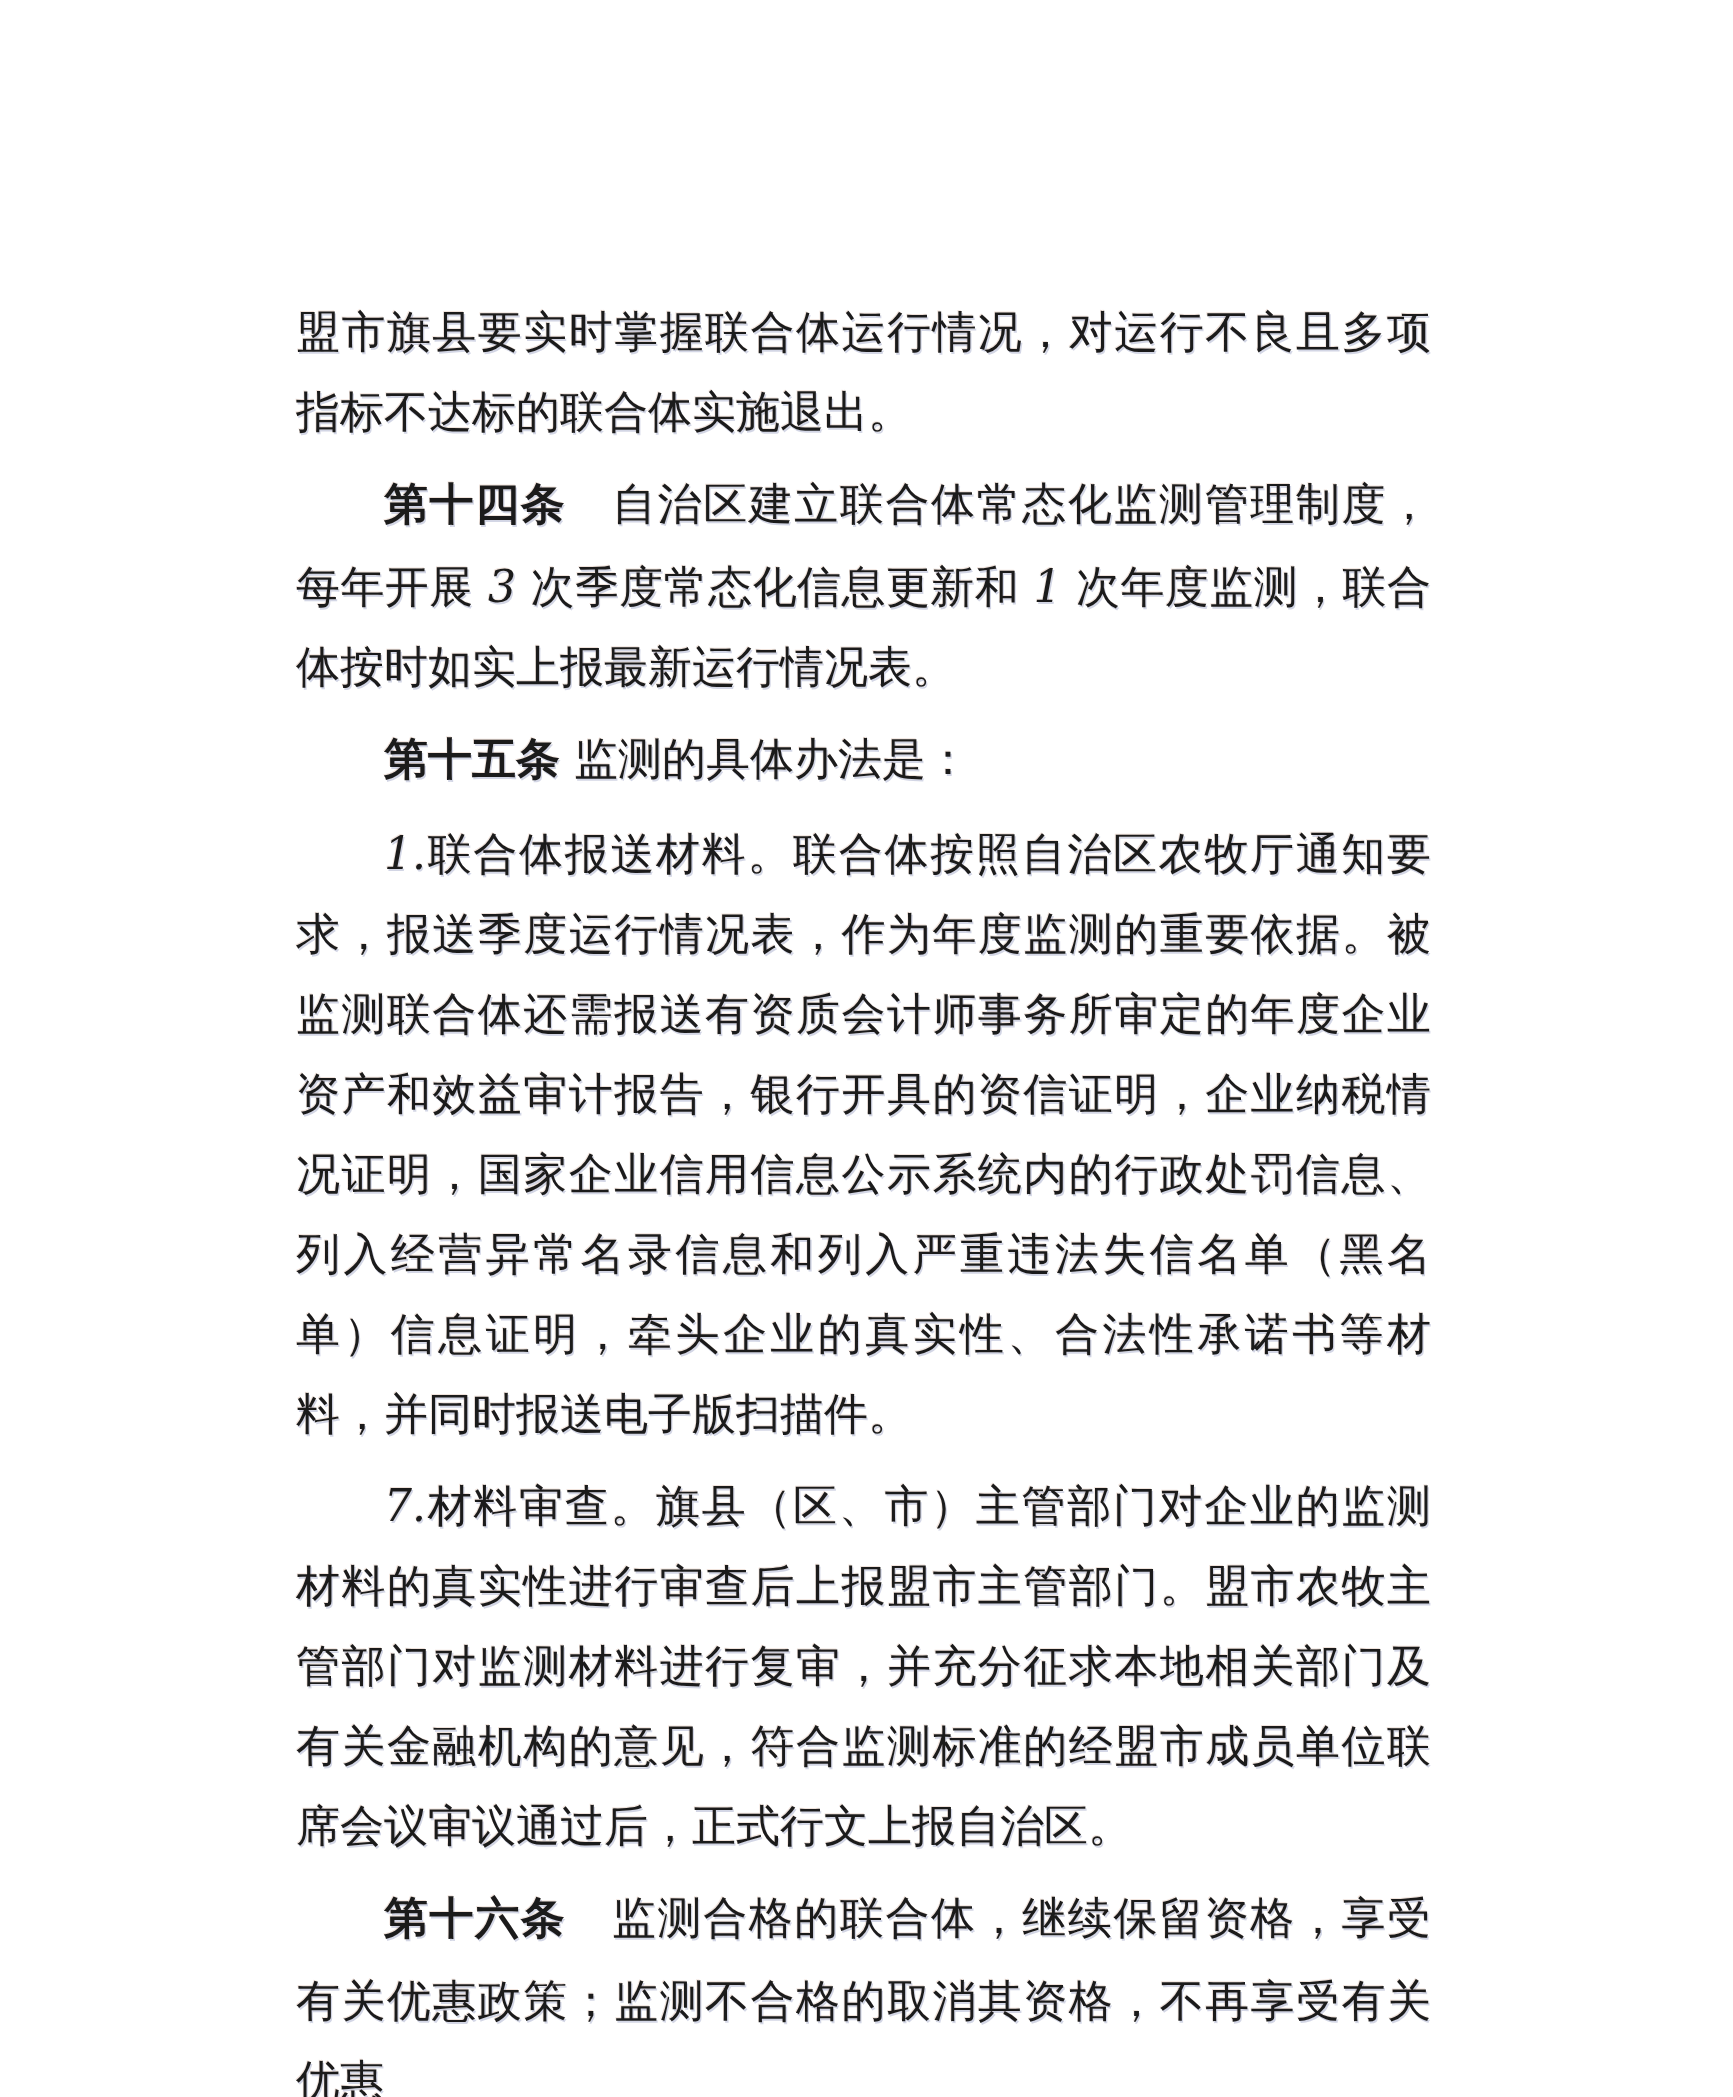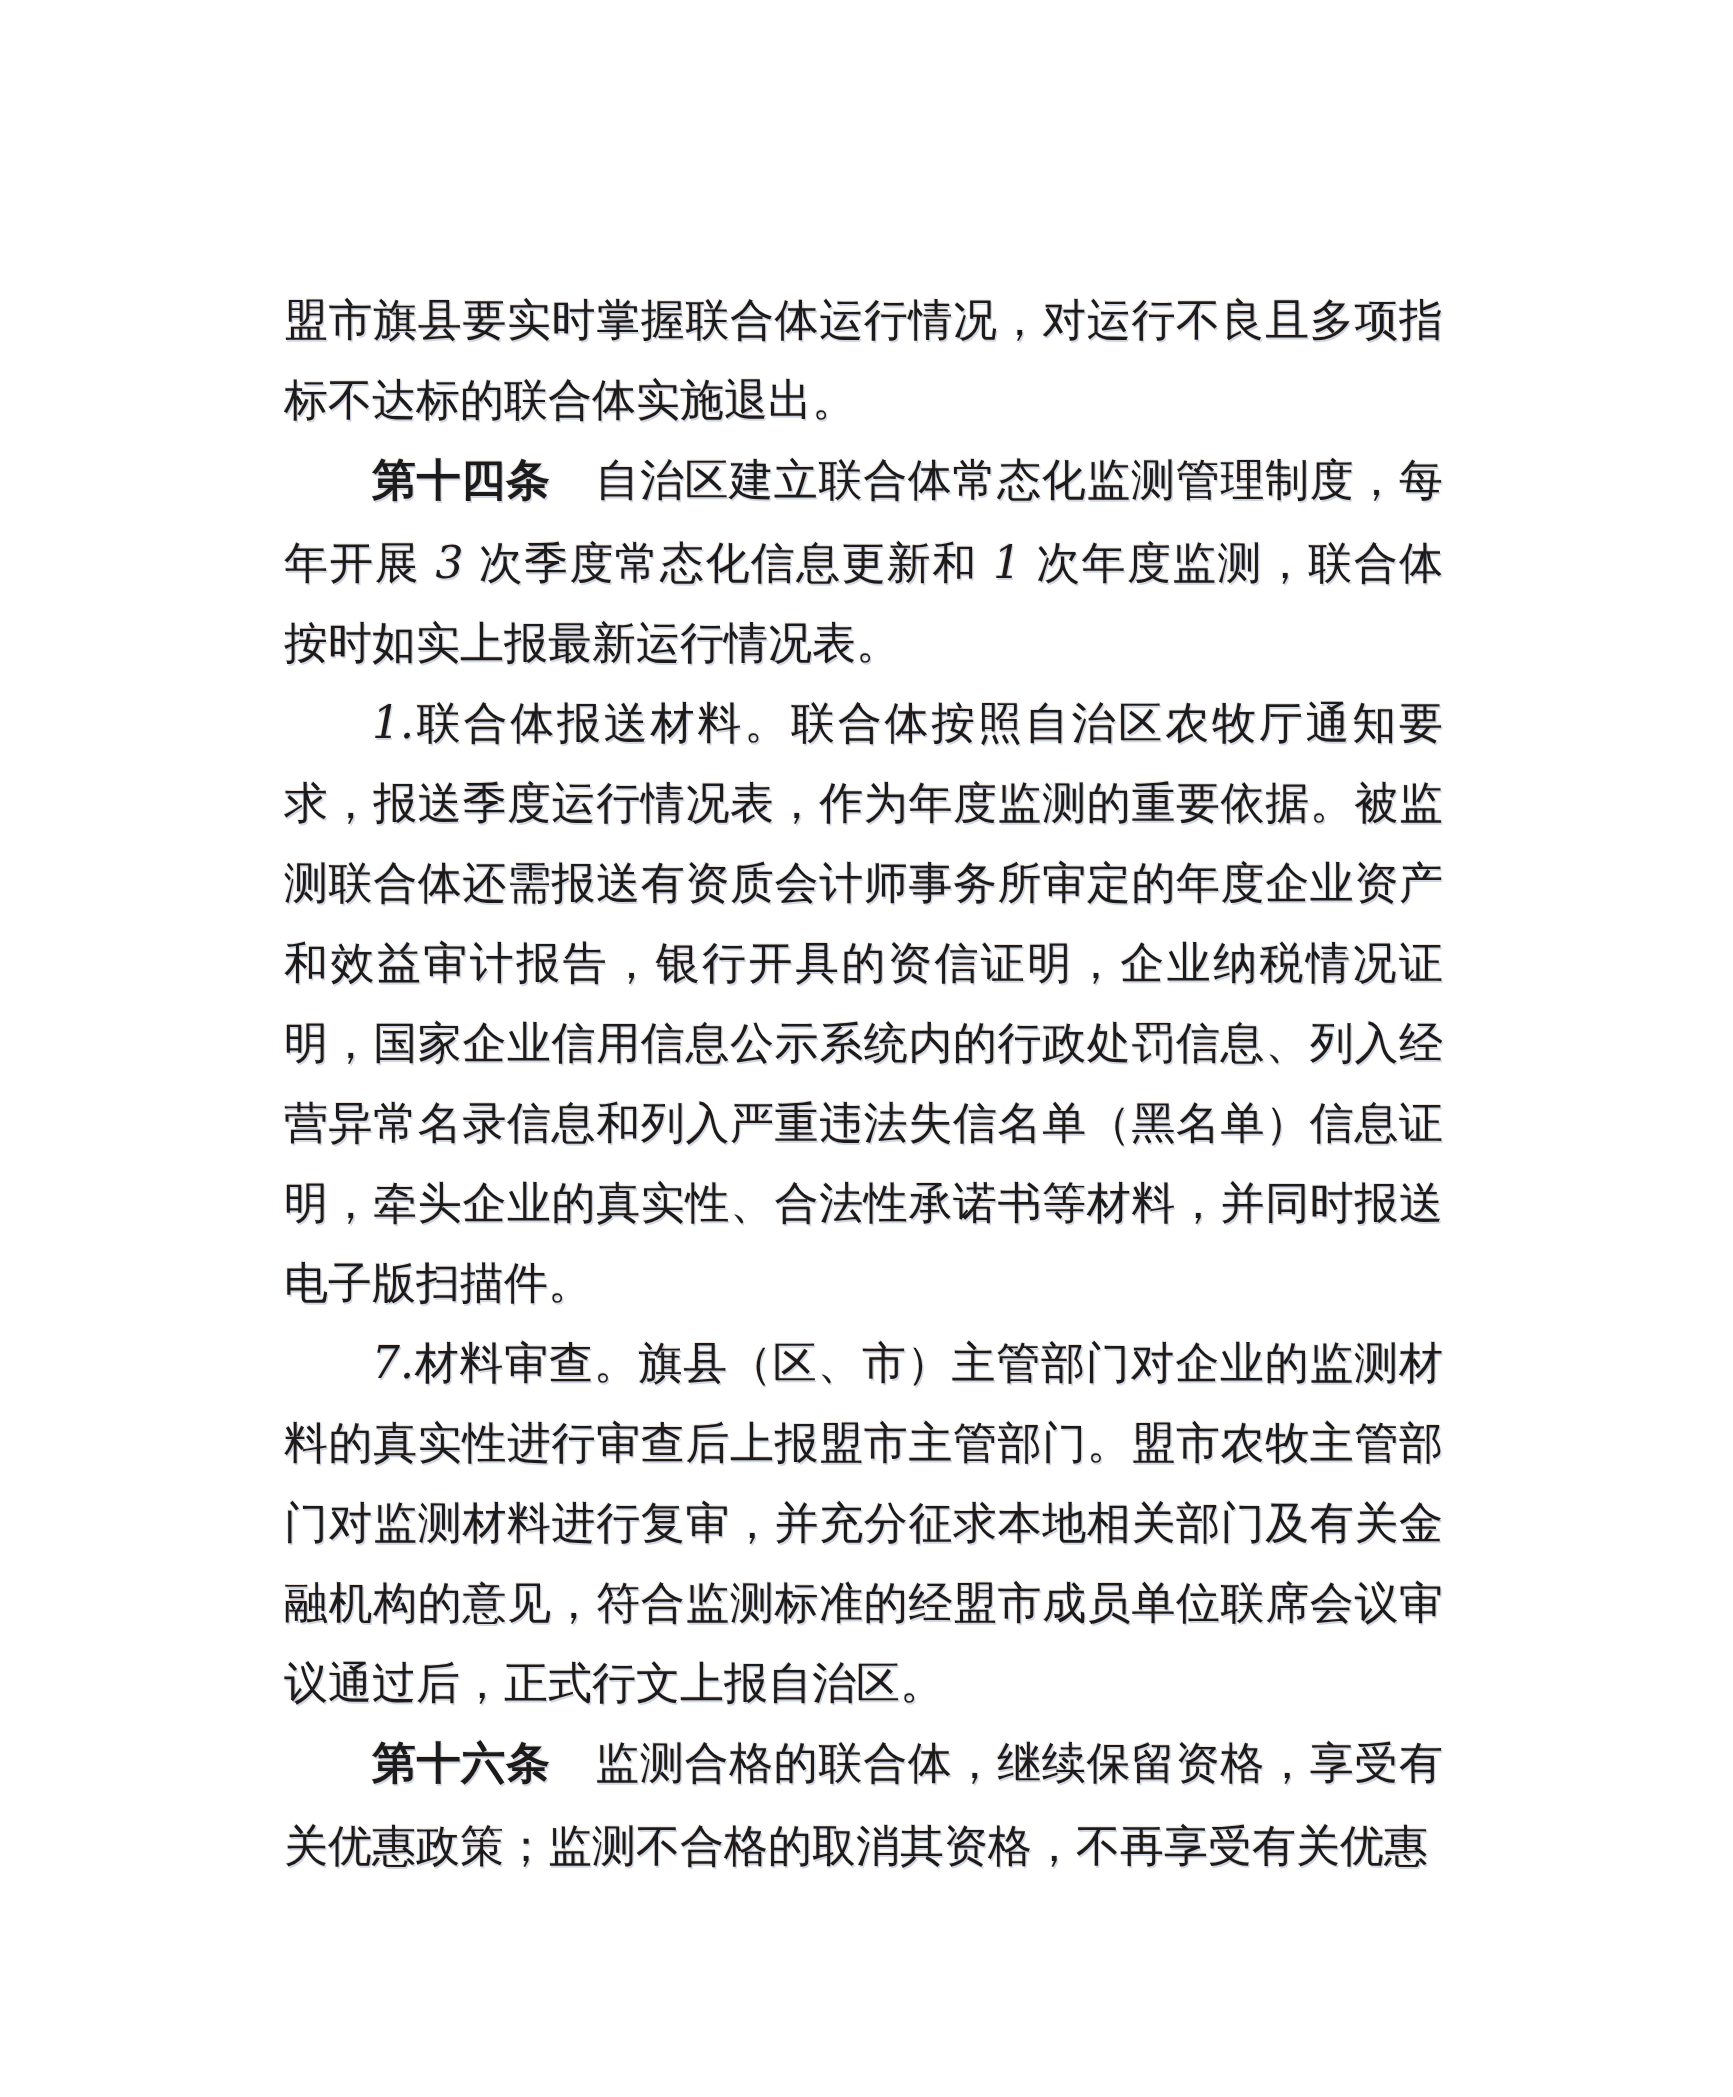--- a/index.html
+++ b/index.html
@@ -23,21 +23,21 @@
     font-size: 44px;
     line-height: 80px;
     color: #1b1b1b;
     text-align: justify;
     text-justify: inter-character;
     font-style: oblique 5deg;
     
     text-shadow: 1.3px 1.7px 0 rgba(80, 90, 150, 0.25), -0.8px -1.3px 0 rgba(170, 100, 60, 0.18);
   }
   .para {
-    margin: 0;
+    margin: 12px;
     padding: 0;
     text-indent: 2em;
     word-break: normal;
     overflow-wrap: break-word;
   }
   .para.continuation {
     text-indent: 0;
   }
   .lead {
     font-weight: bold;
@@ -47,20 +47,21 @@
 </head>
 <body>
 
 <div class="page">
   <div class="text-block">
 
     <p class="para continuation"><span>盟市旗县要实时掌握联合体运行情况，对运行不良且多项指标不达标的联合体实施退出。</span></p>
 
     <p class="para"><b class="lead">第十四条</b><span>　自治区建立联合体常态化监测管理制度，每年开展 3 次季度常态化信息更新和 1 次年度监测，联合体按时如实上报最新运行情况表。</span></p>
 
+    <p class="para"><b class="lead">第十五条</b><span> 监测的具体办法是：</span></p>
 
     <p class="para"><span>1.联合体报送材料。联合体按照自治区农牧厅通知要求，报送季度运行情况表，作为年度监测的重要依据。被监测联合体还需报送有资质会计师事务所审定的年度企业资产和效益审计报告，银行开具的资信证明，企业纳税情况证明，国家企业信用信息公示系统内的行政处罚信息、列入经营异常名录信息和列入严重违法失信名单（黑名单）信息证明，牵头企业的真实性、合法性承诺书等材料，并同时报送电子版扫描件。</span></p>
 
     <p class="para"><span>7.材料审查。旗县（区、市）主管部门对企业的监测材料的真实性进行审查后上报盟市主管部门。盟市农牧主管部门对监测材料进行复审，并充分征求本地相关部门及有关金融机构的意见，符合监测标准的经盟市成员单位联席会议审议通过后，正式行文上报自治区。</span></p>
 
 
     <p class="para"><b class="lead">第十六条</b><span>　监测合格的联合体，继续保留资格，享受有关优惠政策；监测不合格的取消其资格，不再享受有关优惠</span></p>
 
   </div>
 </div>

